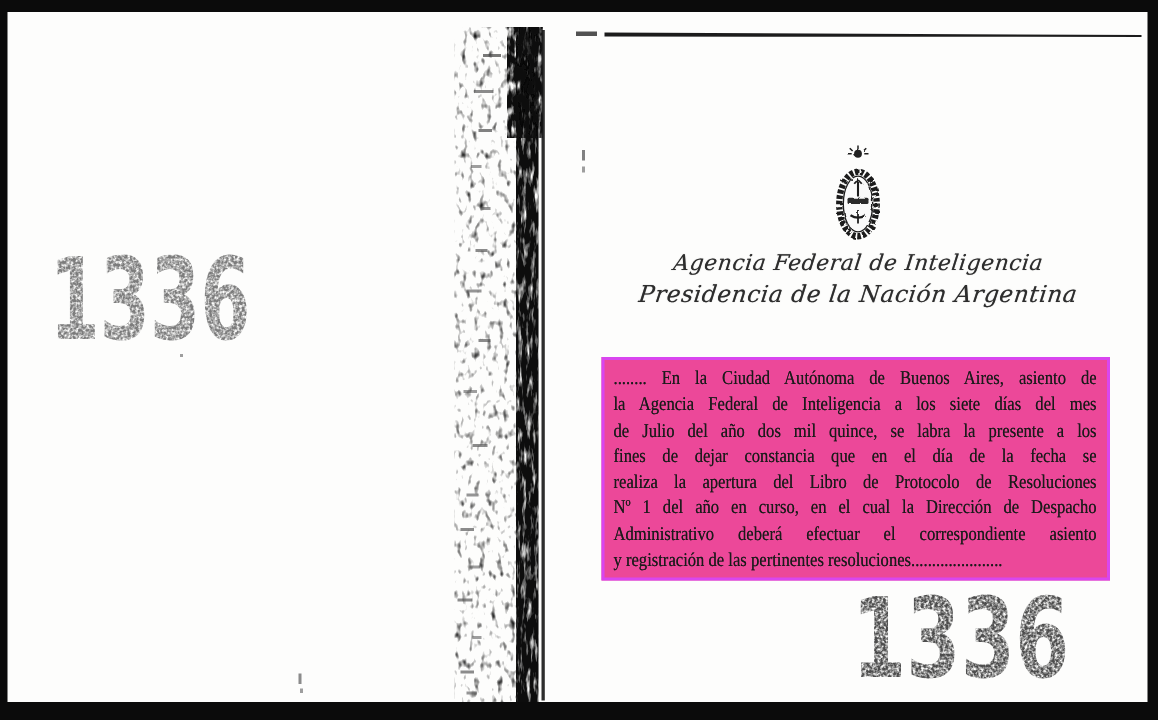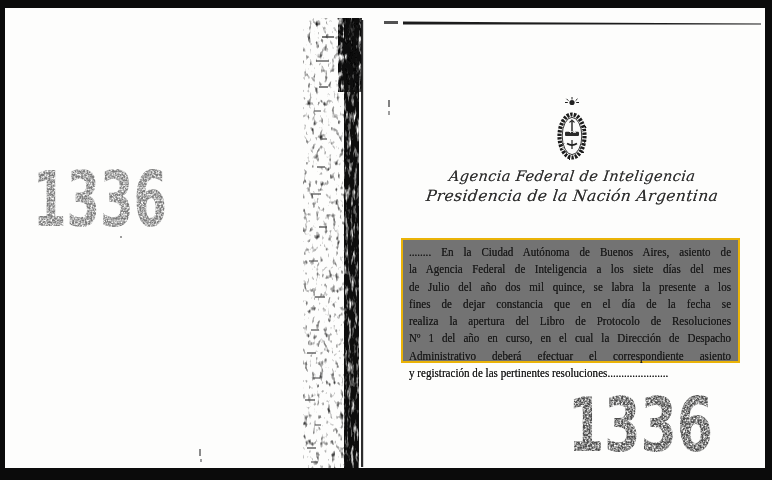--- a/index.html
+++ b/index.html
@@ -10,22 +10,22 @@
 
   .letterhead{position:absolute;left:422px;top:96px;width:300px;display:flex;
               flex-direction:column;align-items:center;}
   .emblem{margin-bottom:1px;}
   .script{font-family:"DejaVu Serif",serif;font-style:italic;color:#2d2d2d;
           transform:skewX(-7deg);letter-spacing:.4px;white-space:nowrap;
           text-shadow:0 0 .5px rgba(60,60,60,.7);}
   .script.l1{font-size:14.5px;margin-top:1px;}
   .script.l2{font-size:15.5px;margin-top:3px;}
 
-  .act-box{position:absolute;left:401px;top:238px;width:339px;height:125px;
-           border:2px solid #eab308;background:#737373;box-sizing:border-box;}
+  .act-box{position:absolute;left:401px;top:238px;width:339px;height:149px;
+           border:2px solid #d946ef;background:#ec4899;box-sizing:border-box;}
   .act-lines{position:absolute;left:6px;top:3px;width:378px;
              transform:scaleX(0.852);transform-origin:0 0;
              font-family:"Liberation Serif",serif;font-size:13px;line-height:17.3px;
              color:#1b1b1b;text-shadow:0 0 .4px rgba(27,27,27,.85);}
   .act-line{text-align:justify;text-align-last:justify;}
   .act-line:last-child{text-align-last:left;}
 </style>
 </head>
 <body>
 

